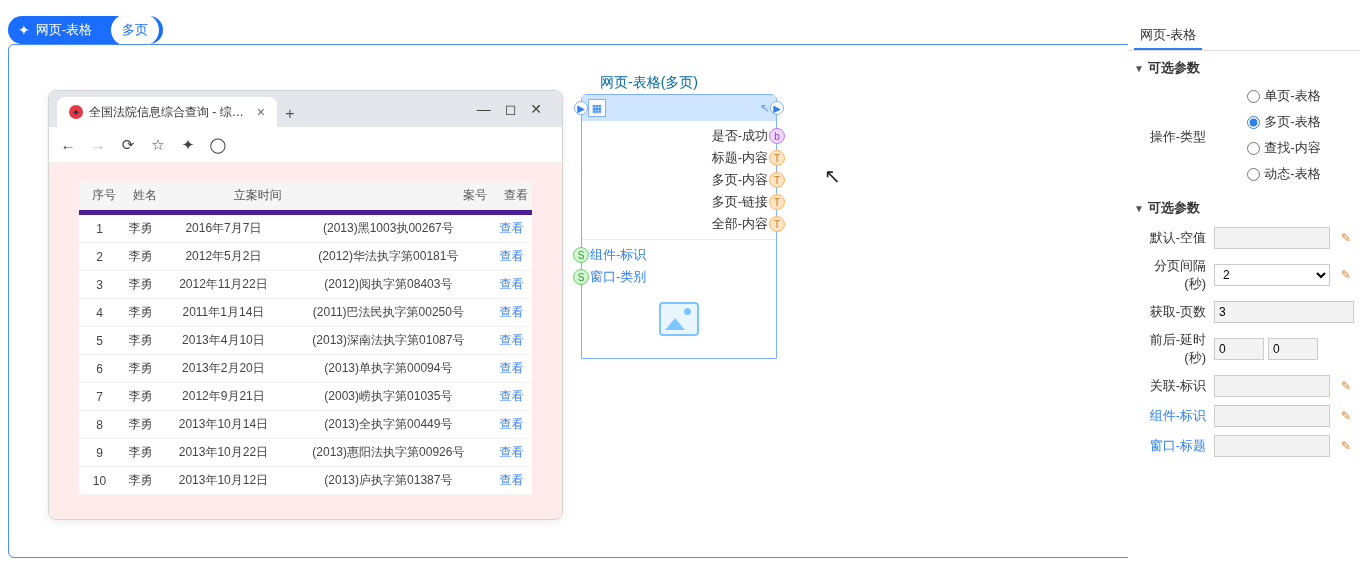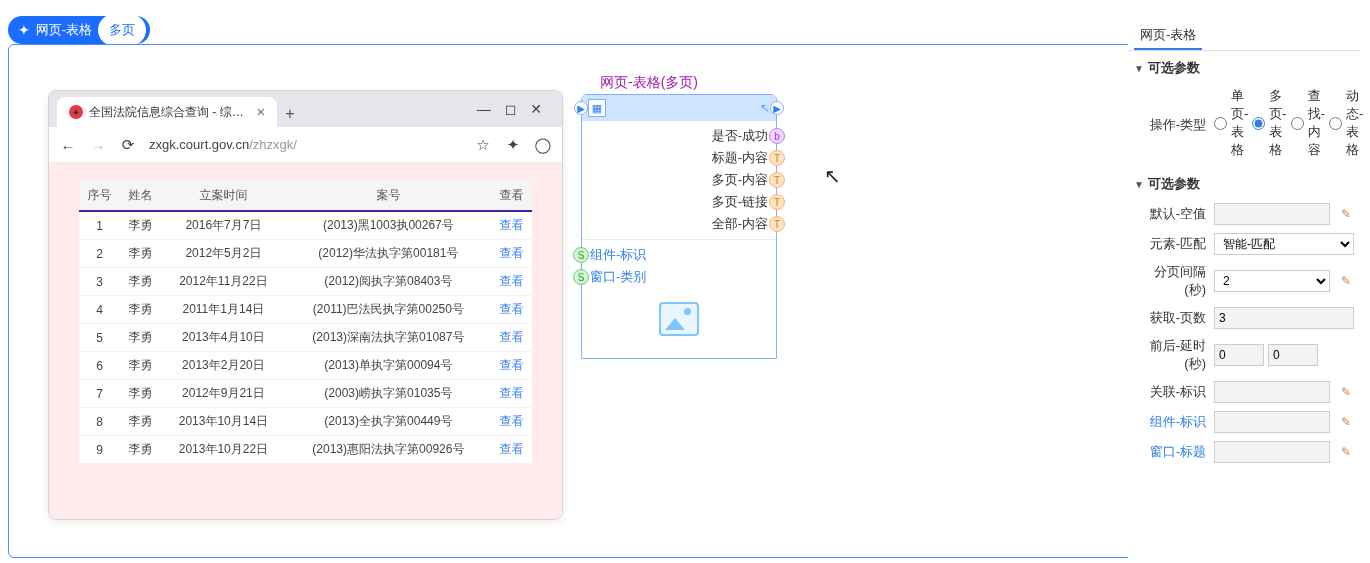--- a/index.html
+++ b/index.html
@@ -2,21 +2,21 @@
 <html><head>
 <meta charset="utf-8">
 <style>
   * { box-sizing: border-box; margin: 0; padding: 0; }
   body { font-family: "Microsoft YaHei", sans-serif; font-size: 13px; color: #333; background: #fff; }
   .root { width: 1370px; height: 563px; position: relative; }
 
   
   .top-pill { position: absolute; left: 8px; top: 16px; display: flex; align-items: center; background: #1b6dff; color: #fff; border-radius: 999px; padding: 4px 4px 4px 10px; font-size: 13px; height: 28px; gap: 6px; }
   .top-pill .icon { font-size: 14px; }
-  .top-pill .tag { background: #fff; color: #1b6dff; border-radius: 999px; padding: 2px 11px; height: 32px; display: flex; align-items: center; }
+  .top-pill .tag { background: #fff; color: #1b6dff; border-radius: 999px; padding: 2px 11px; height: 32px; display: flex; align-items: center; margin-left: 13px; }
 
   
   .canvas { position: absolute; left: 8px; right: 10px; top: 44px; bottom: 5px; border: 1px solid #4a8cff; border-radius: 6px; }
 
   
   .browser { position: absolute; left: 48px; top: 90px; width: 515px; height: 430px; background: #fff; border: 1px solid #d4d4d4; border-radius: 8px; box-shadow: 0 2px 8px rgba(0,0,0,0.08); overflow: hidden; }
   .browser-tabs { height: 36px; background: #e4e6eb; display: flex; align-items: flex-end; padding: 0 8px; }
   .tab { display: flex; align-items: center; gap: 6px; background: #fff; height: 30px; padding: 0 12px; border-radius: 8px 8px 0 0; font-size: 12px; color: #333; max-width: 220px; }
   .tab-dot { width: 14px; height: 14px; border-radius: 50%; background: #e63946; flex: 0 0 auto; display:flex;align-items:center;justify-content:center;font-size:10px; }
   .tab-title { overflow: hidden; white-space: nowrap; text-overflow: ellipsis; }
@@ -27,27 +27,27 @@
 
   .addr-bar { height: 36px; background: #fff; display: flex; align-items: center; gap: 12px; padding: 0 10px; border-bottom: 1px solid #eee; }
   .addr-bar .nav-ico { color: #444; font-size: 15px; width: 18px; text-align: center; }
   .url { flex: 1; color: #444; font-size: 13px; }
   .url .muted { color: #999; }
 
   .browser-body { padding: 18px 30px; background: #ffebeb; height: calc(100% - 72px); }
   .result-title { color: #e15f3d; font-size: 16px; font-weight: bold; margin-bottom: 8px; }
   .tbl-wrap { background: #fff; }
   table.data { width: 100%; border-collapse: collapse; font-size: 12px; }
-  table.data th { background: #f5f5f5; padding: 6px 4px; font-weight: normal; color: #555; border-bottom: 2px solid #4c1d95; }
+  table.data th { background: #f5f5f5; padding: 6px 4px; font-weight: normal; color: #555; border-bottom: 5px solid #4c1d95; text-align: right; }
   table.data td { padding: 5px 4px; text-align: center; border-bottom: 1px solid #f2f2f2; color: #444; }
   table.data td a { color: #3b82f6; text-decoration: none; }
 
   
   .node { position: absolute; left: 581px; top: 94px; width: 196px; background: #fff; border: 1px solid #7fb1ff; border-top-left-radius: 6px; border-top-right-radius: 6px;}
-  .node-title { position: absolute; left: 600px; top: 74px; color: #a21caf; font-size: 14px; }
+  .node-title { position: absolute; left: 600px; top: 74px; color: #0369a1; font-size: 14px; }
   .node-head { height: 26px; background: #cfe5ff; display: flex; align-items: center; padding: 0 6px; gap: 6px; border-top-left-radius:4px;border-top-right-radius:4px; position:relative; }
   .node-head .ico { width: 18px; height: 18px; background: #fff; border: 1px solid #7fb1ff; display:flex;align-items:center;justify-content:center;font-size:11px;color:#2f80ed; }
   .node-head .arrow { color: #5d9eff; font-size: 12px; }
   .node-head .handle { position: absolute; top: 6px; width: 14px; height: 14px; background: #fff; border: 1px solid #7fb1ff; border-radius: 50%; display:flex;align-items:center;justify-content:center;font-size:10px;color:#2f80ed; }
   .node-head .handle.left { left: -8px; }
   .node-head .handle.right { right: -8px; }
   .node-body { padding: 4px 0 4px 0; }
   .node-row { display: flex; align-items: center; justify-content: flex-end; padding: 2px 8px; gap: 6px; font-size: 13px; color: #333; position:relative; }
   .node-row.left { justify-content: flex-start; padding-left: 8px; }
   .pill { width: 16px; height: 16px; border-radius: 50%; display: flex; align-items: center; justify-content: center; font-size: 10px; }
@@ -72,21 +72,21 @@
   .rpanel-tabs { border-bottom: 1px solid #ddd; padding: 0 6px; }
   .rpanel-tab.active { border-bottom: 2px solid #2f80ed; }
   .section-head { display: flex; align-items: center; gap: 4px; padding: 8px 6px 6px; font-weight: bold; font-size: 13px; }
   .section-head .tri { color: #555; font-size: 10px; }
   .field { display: flex; align-items: center; padding: 4px 6px; gap: 8px; font-size: 13px; }
   .field-label { width: 72px; text-align: right; color: #333; flex-shrink:0; }
   .field-label a { color: #2f80ed; text-decoration: none; }
   .field-ctrl { flex: 1; display: flex; align-items: center; gap: 4px; }
   .radio { display: flex; align-items: center; gap: 4px; margin-bottom: 4px; }
   .radio input { accent-color: #2f80ed; }
-  .radios { display: flex; flex-direction: row; }
+  .radios { display: flex; flex-direction: column; }
   .inp { width: 100%; border: 1px solid #ccc; height: 22px; padding: 0 4px; font-size: 12px; background: #f3f3f3; }
   .sel { width: 100%; border: 1px solid #ccc; height: 22px; padding: 0 4px; font-size: 12px; background: #fff; }
   .inp-half { width: 50px; border: 1px solid #ccc; height: 22px; padding: 0 4px; font-size: 12px; background: #f3f3f3; text-align:left; }
   .edit-ico { width: 16px; height: 16px; color: #d08030; display:flex;align-items:center;justify-content:center; flex-shrink:0; font-size:12px; }
 </style>
 </head>
 <body>
 <div class="root">
 
 <div class="top-pill">
@@ -108,23 +108,20 @@
     <div class="win-controls">
       <span>—</span>
       <span>◻</span>
       <span>✕</span>
     </div>
   </div>
   <div class="addr-bar">
     <span class="nav-ico">←</span>
     <span class="nav-ico" style="color:#bbb">→</span>
     <span class="nav-ico">⟳</span>
-    <span class="url">
-      <span>zxgk.court.gov.cn</span><span class="muted">/zhzxgk/</span>
-    </span>
     <span class="nav-ico">☆</span>
     <span class="nav-ico">✦</span>
     <span class="nav-ico">◯</span>
   </div>
   <div class="browser-body">
     <div class="tbl-wrap">
       <table class="data">
         <thead>
               <tr id="thead-row">
                 <th>序号</th>
@@ -189,20 +186,27 @@
                 <td>李勇</td>
                 <td>2013年10月14日</td>
                 <td>(2013)全执字第00449号</td>
                 <td><a href="#">查看</a></td>
               </tr>
               <tr>
                 <td>9</td>
                 <td>李勇</td>
                 <td>2013年10月22日</td>
                 <td>(2013)惠阳法执字第00926号</td>
+                <td><a href="#">查看</a></td>
+              </tr>
+              <tr>
+                <td>10</td>
+                <td>李勇</td>
+                <td>2013年10月12日</td>
+                <td>(2013)庐执字第01387号</td>
                 <td><a href="#">查看</a></td>
               </tr>
             </tbody>
       </table>
 
     </div>
   </div>
 </div>
 
 <div class="node-title">网页-表格(多页)</div>
@@ -292,26 +296,20 @@
       </div>
 
   <div class="field">
     <span class="field-label">默认-空值</span>
     <div class="field-ctrl">
           <input class="inp" value="" style="">
         </div>
     <span class="edit-ico">✎</span>
   </div>
 
-  <div class="field">
-    <span class="field-label">元素-匹配</span>
-    <div class="field-ctrl">
-          <select class="sel"><option>智能-匹配</option></select>
-        </div>
-  </div>
 
 
   <div class="field">
     <span class="field-label">分页间隔(秒)</span>
     <div class="field-ctrl">
           <select class="sel"><option>2</option></select>
         </div>
     <span class="edit-ico">✎</span>
   </div>
 

